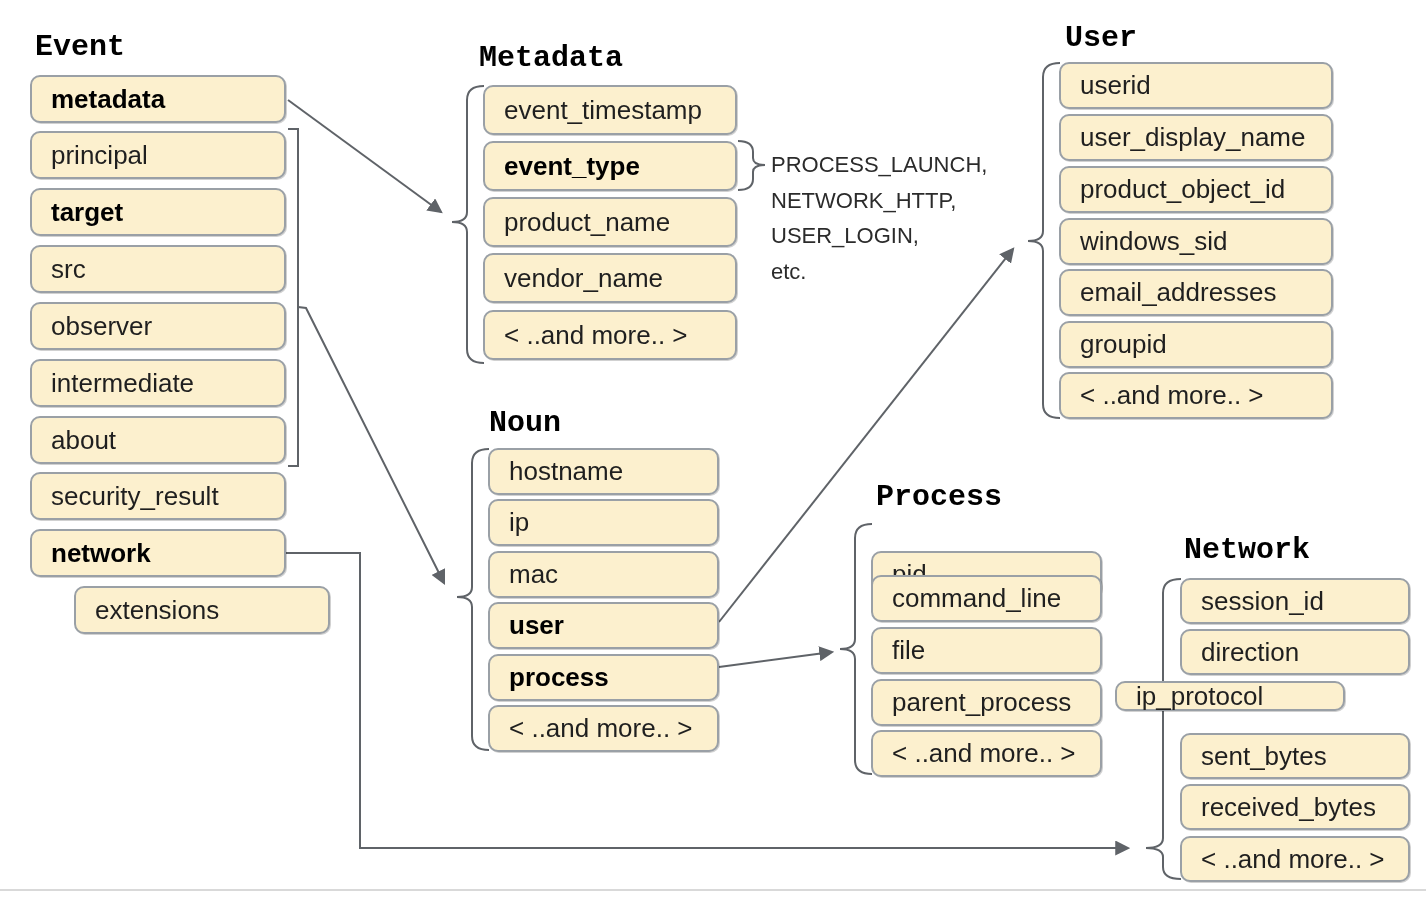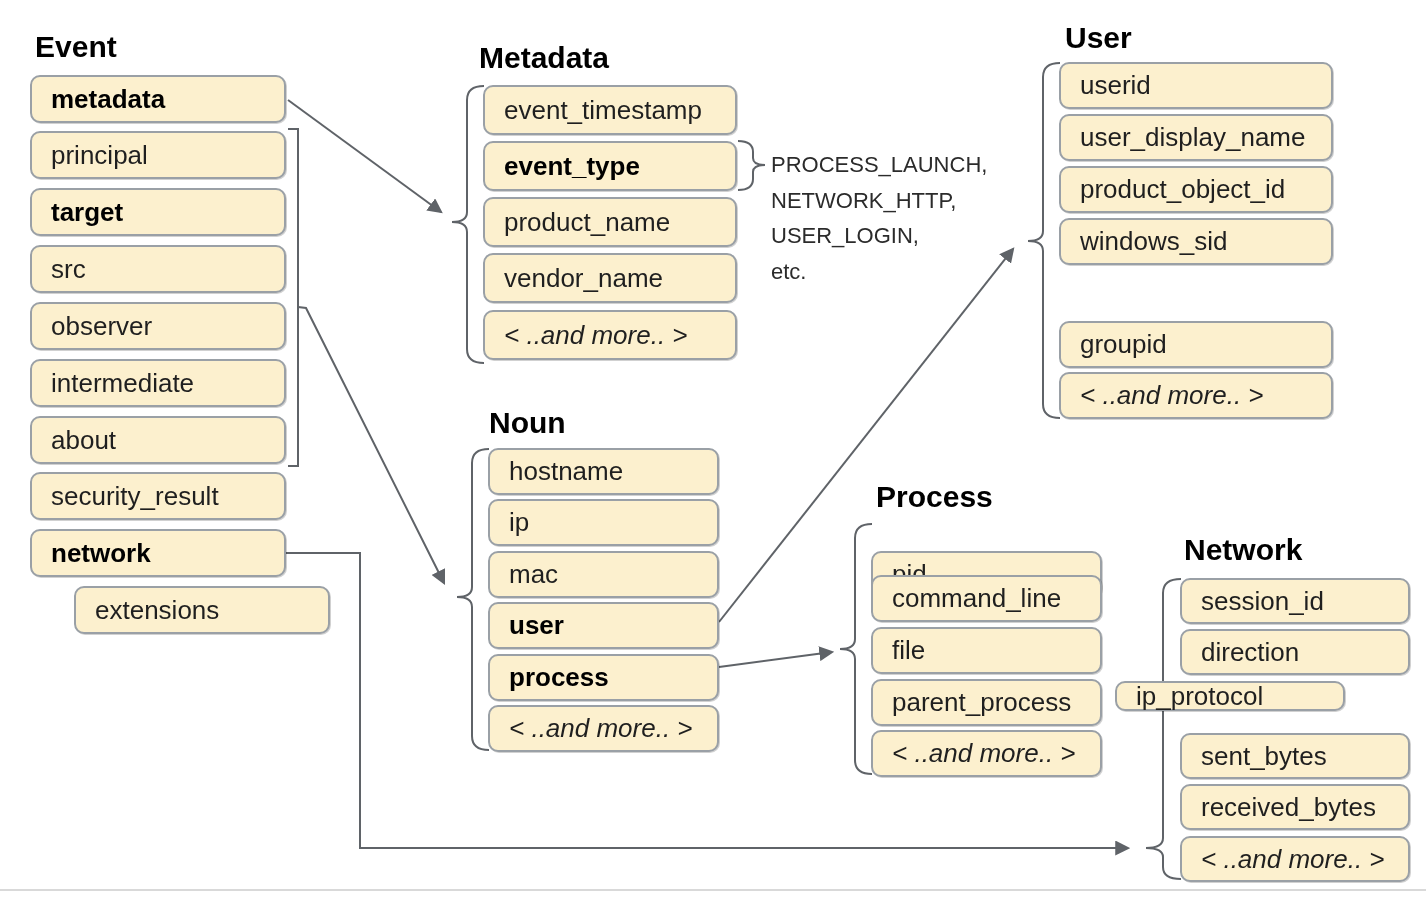--- a/index.html
+++ b/index.html
@@ -5,40 +5,40 @@
   html,body{margin:0;padding:0;background:#ffffff;}
   #stage{
     position:relative;width:1426px;height:901px;background:var(--page-bg,#fff);
     font-family:"Liberation Sans",sans-serif;overflow:hidden;
   }
   #connectors{position:absolute;left:0;top:0;width:1426px;height:901px;z-index:0;}
   #connectors path{stroke:var(--connector,#5f6368);stroke-width:2;fill:none;}
   #connectors path.pageline{stroke:#d9d9d9;stroke-width:2;}
   .group-title{
     position:absolute;z-index:2;font-size:30px;font-weight:bold;color:#000;
-    line-height:1;white-space:nowrap;
+    line-height:1;white-space:nowrap;font-family:Liberation Mono, monospace;
   }
   #t-event   {left:35px;  top:32px;}
   #t-metadata{left:479px; top:43px;}
   #t-noun    {left:489px; top:408px;}
   #t-user    {left:1065px;top:23px;}
   #t-process {left:876px; top:482px;}
   #t-network {left:1184px;top:535px;}
   .field-box{
     position:absolute;z-index:1;box-sizing:border-box;
     background:var(--box-fill,#fcf0ce);
     border:2px solid var(--box-border,#9aa0a6);
     border-radius:10px;
     display:flex;align-items:center;
     padding:0 10px 0 19px;
     font-size:26px;color:#1f1f1f;white-space:nowrap;
     box-shadow:1px 1px 0 rgba(0,0,0,0.18);
   }
   .field-box.bold{font-weight:bold;color:#000;}
-  .field-box.italic{font-style:italic;}
+  .field-box.italic{}
   #enum-note{
     position:absolute;left:771px;top:147px;z-index:2;
     font-size:22px;line-height:35.5px;color:#2b2b2b;white-space:nowrap;
   }
 </style>
 </head>
 <body>
 
 <div id="stage" style="--box-fill: #fcf0ce; --box-border: #9aa0a6; --connector: #5f6368; --page-bg: #ffffff;">
 
@@ -103,20 +103,21 @@
     <div class="field-box" style="left: 488px; top: 448px; width: 231px; height: 47px;">hostname</div>
     <div class="field-box" style="left: 488px; top: 499px; width: 231px; height: 47px;">ip</div>
     <div class="field-box" style="left: 488px; top: 551px; width: 231px; height: 47px;">mac</div>
     <div class="field-box bold" style="left: 488px; top: 602px; width: 231px; height: 47px;">user</div>
     <div class="field-box bold" style="left: 488px; top: 654px; width: 231px; height: 47px;">process</div>
     <div class="field-box italic" style="left: 488px; top: 705px; width: 231px; height: 47px;">&lt; ..and more.. &gt;</div>
     <div class="field-box" style="left: 1059px; top: 62px; width: 274px; height: 47px;">userid</div>
     <div class="field-box" style="left: 1059px; top: 114px; width: 274px; height: 47px;">user_display_name</div>
     <div class="field-box" style="left: 1059px; top: 166px; width: 274px; height: 47px;">product_object_id</div>
     <div class="field-box" style="left: 1059px; top: 218px; width: 274px; height: 47px;">windows_sid</div>
+    <div class="field-box" style="left: 1059px; top: 269px; width: 274px; height: 47px;">email_addresses</div>
     <div class="field-box" style="left: 1059px; top: 321px; width: 274px; height: 47px;">groupid</div>
     <div class="field-box italic" style="left: 1059px; top: 372px; width: 274px; height: 47px;">&lt; ..and more.. &gt;</div>
     <div class="field-box" style="left: 871px; top: 551px; width: 231px; height: 47px; text-align: center;">pid</div>
     <div class="field-box" style="left: 871px; top: 575px; width: 231px; height: 47px;">command_line</div>
     <div class="field-box" style="left: 871px; top: 627px; width: 231px; height: 47px;">file</div>
     <div class="field-box" style="left: 871px; top: 679px; width: 231px; height: 47px;">parent_process</div>
     <div class="field-box italic" style="left: 871px; top: 730px; width: 231px; height: 47px;">&lt; ..and more.. &gt;</div>
     <div class="field-box" style="left: 1180px; top: 578px; width: 230px; height: 46px;">session_id</div>
     <div class="field-box" style="left: 1180px; top: 629px; width: 230px; height: 46px;">direction</div>
     <div class="field-box" style="left: 1115px; top: 681px; width: 230px; height: 30px;">ip_protocol</div>

